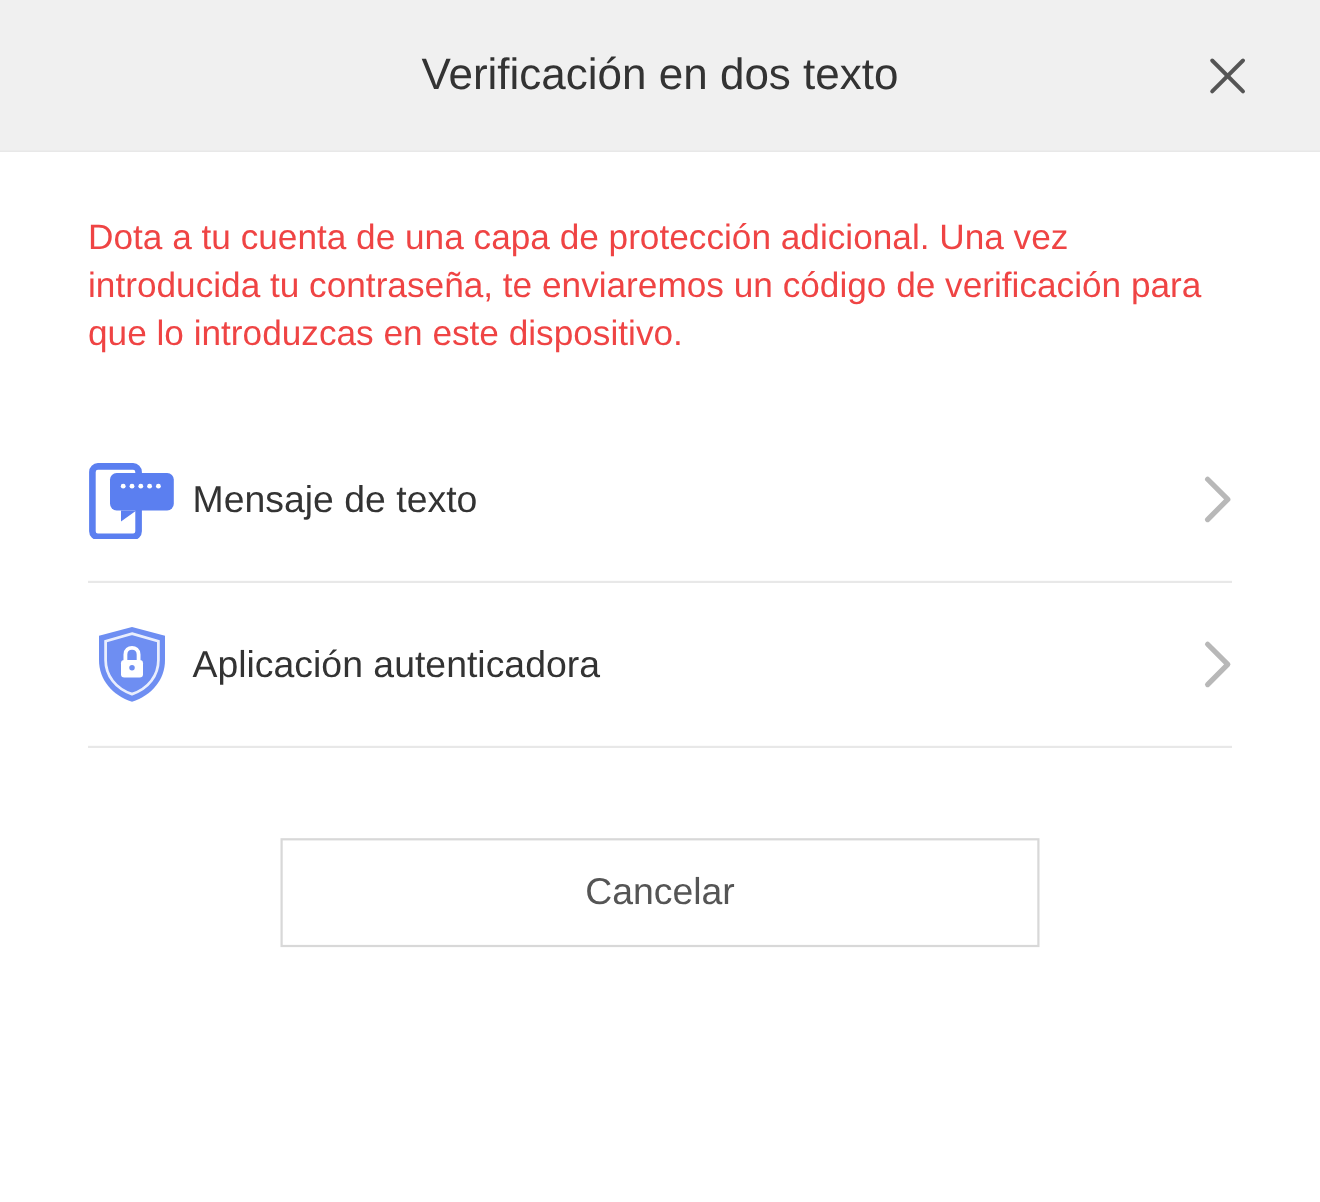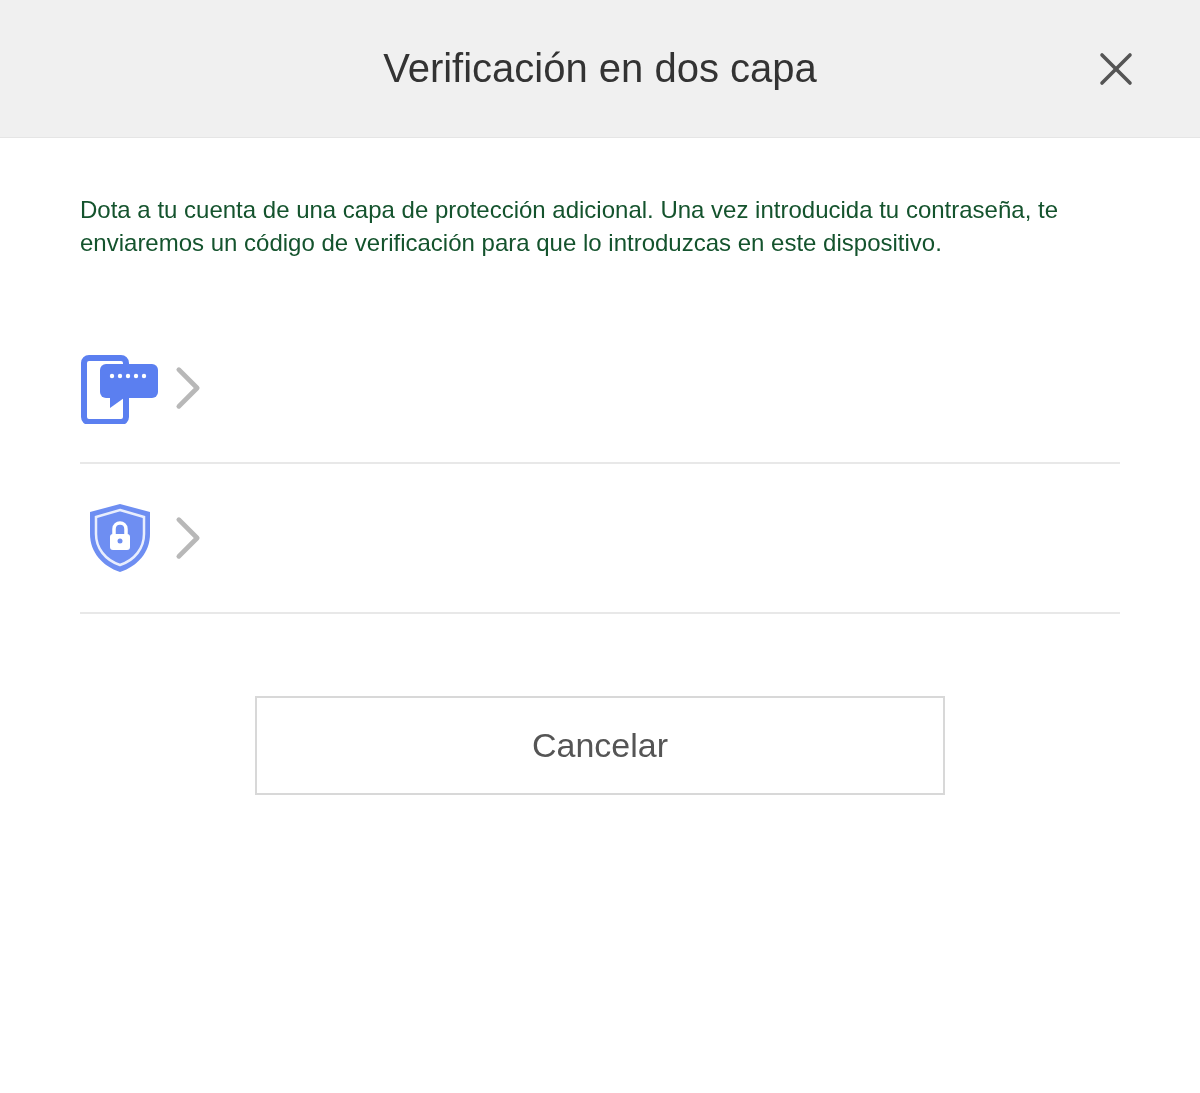--- a/index.html
+++ b/index.html
@@ -37,23 +37,23 @@
     }
     .close-button svg {
       width: 48px;
       height: 48px;
       display: block;
     }
     .content {
       padding: 55px 80px 0 80px;
     }
     .description {
-      font-size: 24px;
+      font-size: 32px;
       line-height: 1.38;
-      color: #14532d;
+      color: #ef4444;
       margin-bottom: 55px;
     }
     .question {
       font-size: 36px;
       color: #333333;
       margin-bottom: 80px;
     }
     .options {
       margin-bottom: 70px;
     }
@@ -100,21 +100,21 @@
       background: #ffffff;
       border: 2px solid #d8d8d8;
       cursor: pointer;
       font-family: inherit;
     }
   </style>
 </head>
 <body>
 
 <div class="header">
-  <div class="header-title">Verificación en dos capa</div>
+  <div class="header-title">Verificación en dos texto</div>
   <div class="close-button">
     <span>
       <svg viewBox="0 0 24 24" fill="none" stroke="currentColor" stroke-width="1.8" stroke-linecap="round">
         <line x1="5" y1="5" x2="19" y2="19"></line>
         <line x1="19" y1="5" x2="5" y2="19"></line>
       </svg>
     </span>
   </div>
 </div>
 
@@ -134,39 +134,41 @@
             <path d="M 30 46 L 30 56 L 44 46 Z" fill="#5b7ff0"></path>
 
             <circle cx="32" cy="24" r="2.2" fill="#ffffff"></circle>
             <circle cx="40" cy="24" r="2.2" fill="#ffffff"></circle>
             <circle cx="48" cy="24" r="2.2" fill="#ffffff"></circle>
             <circle cx="56" cy="24" r="2.2" fill="#ffffff"></circle>
             <circle cx="64" cy="24" r="2.2" fill="#ffffff"></circle>
           </g>
         </svg>
       </div>
+      <div class="option-label">Mensaje de texto</div>
       <div class="chevron">
         <svg viewBox="0 0 14 24" fill="none" stroke="currentColor" stroke-width="2.6" stroke-linecap="round" stroke-linejoin="round">
           <polyline points="2,2 12,12 2,22"></polyline>
         </svg>
       </div>
     </div>
 
     <div class="option-item">
       <div class="option-icon">
         <svg width="80" height="80" viewBox="0 0 80 80">
 
           <path d="M 40 6 L 70 14 L 70 36 C 70 54 58 68 40 74 C 22 68 10 54 10 36 L 10 14 Z" fill="#6e8ef2"></path>
           <path d="M 40 12 L 64 19 L 64 36 C 64 50 55 62 40 67 C 25 62 16 50 16 36 L 16 19 Z" fill="none" stroke="#ffffff" stroke-width="2.5" opacity="0.85"></path>
 
           <rect x="30" y="36" width="20" height="16" rx="3" fill="#ffffff"></rect>
           <path d="M 34 36 L 34 31 C 34 27 37 25 40 25 C 43 25 46 27 46 31 L 46 36" fill="none" stroke="#ffffff" stroke-width="3.5" stroke-linecap="round"></path>
           <circle cx="40" cy="43" r="2.5" fill="#6e8ef2"></circle>
         </svg>
       </div>
+      <div class="option-label">Aplicación autenticadora</div>
       <div class="chevron">
         <svg viewBox="0 0 14 24" fill="none" stroke="currentColor" stroke-width="2.6" stroke-linecap="round" stroke-linejoin="round">
           <polyline points="2,2 12,12 2,22"></polyline>
         </svg>
       </div>
     </div>
 
   </div>
 
   <div class="footer">

